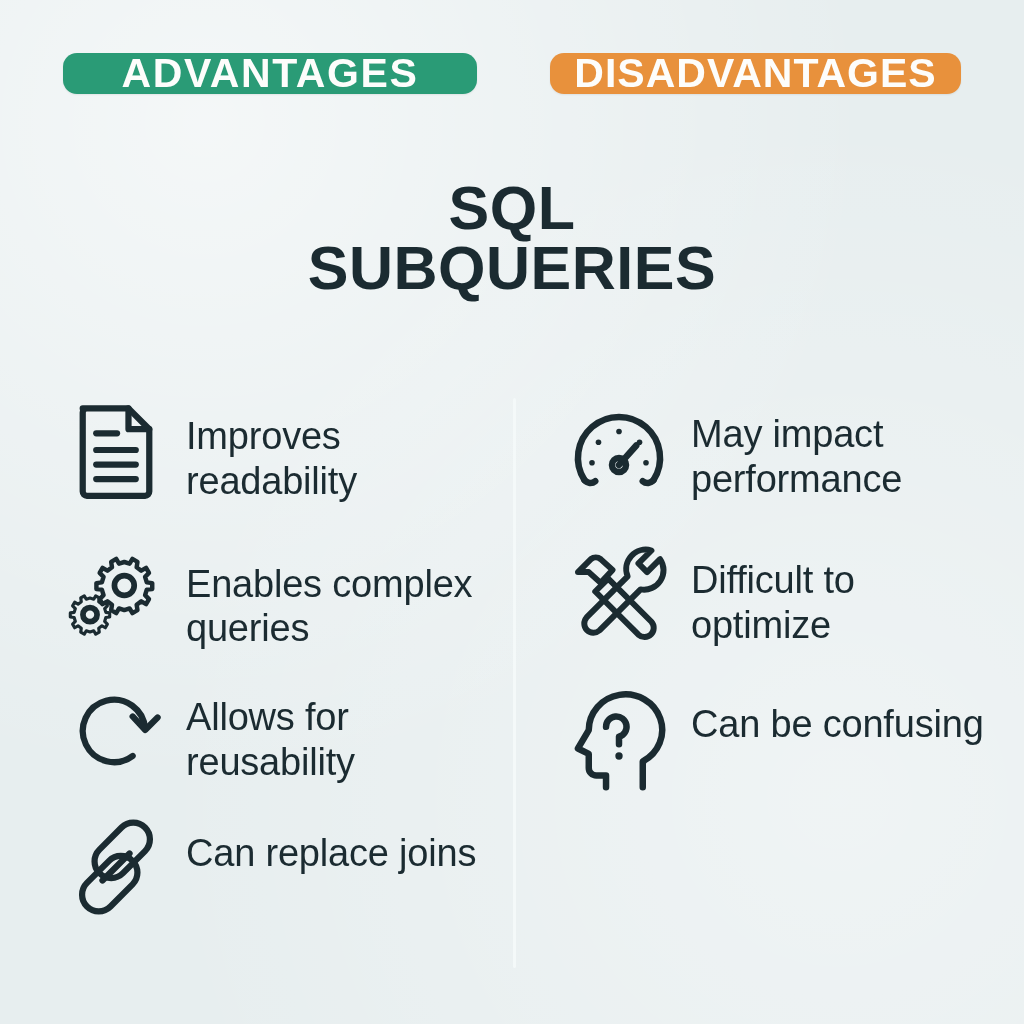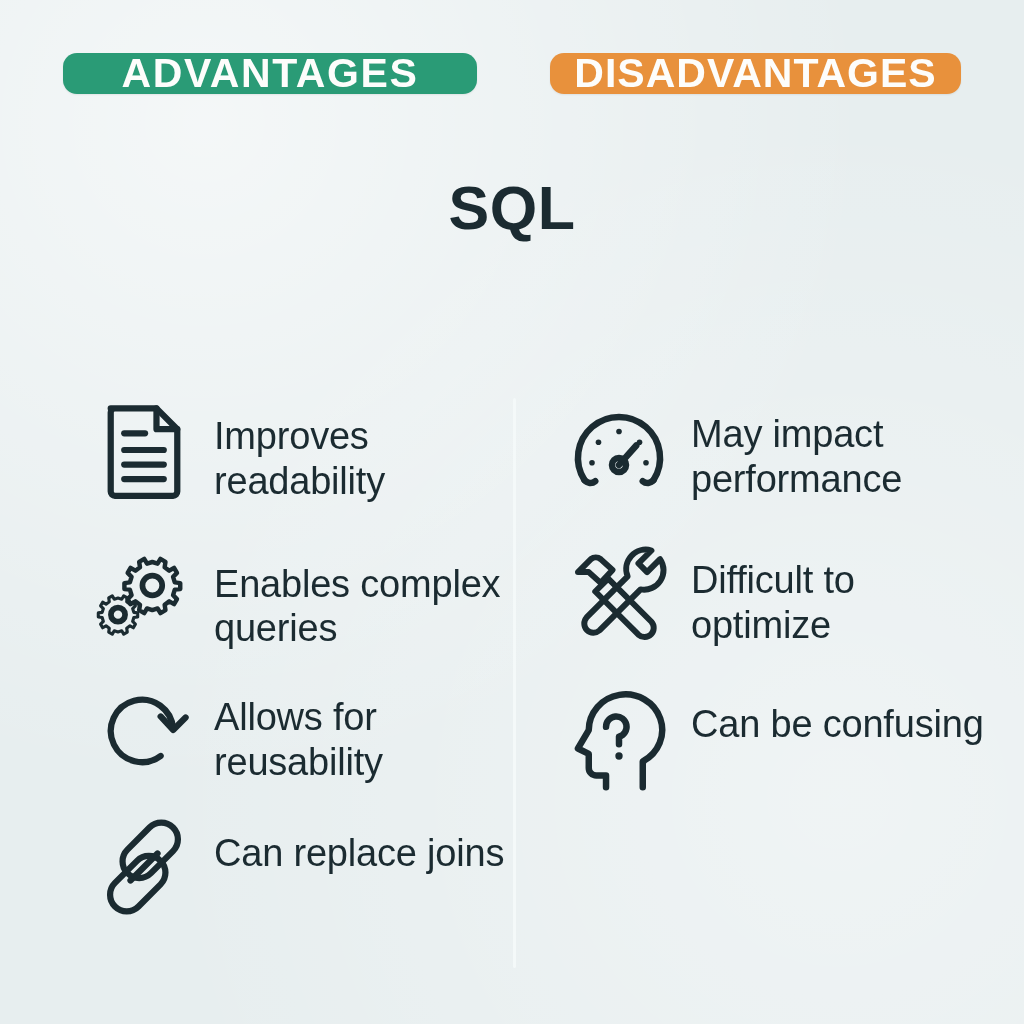--- a/index.html
+++ b/index.html
@@ -91,21 +91,21 @@
     border-radius: 2px;
   }
 
   
   .column {
     position: absolute;
     top: 398px;
     display: flex;
     flex-direction: column;
   }
-  .col-left  { left: 92px;  width: 420px; }
+  .col-left  { left: 64px;  width: 420px; }
   .col-right { left: 565px; width: 420px; }
 
   .feature-item {
     display: flex;
     align-items: flex-start;
     gap: 18px;
   }
   .feature-icon {
     flex: 0 0 auto;
     width: 104px;
@@ -151,20 +151,21 @@
     <div class="badge badge-advantages">
       <span class="badge-label">ADVANTAGES</span>
     </div>
     <div class="badge badge-disadvantages">
       <span class="badge-label">DISADVANTAGES</span>
     </div>
   </div>
 
   <div class="title">
     <span class="title-line">SQL</span>
+    <span class="title-line">SUBQUERIES</span>
   </div>
 
   <div class="divider"></div>
 
   <div class="column col-left">
 
     <div class="feature-item">
       <span class="feature-icon">
         <svg viewBox="0 0 100 100" fill="none" stroke="#1b2b31" stroke-width="6" stroke-linecap="round" stroke-linejoin="round">
           <path d="M18 10 h44 l20 20 v60 a4 4 0 0 1 -4 4 H22 a4 4 0 0 1 -4 -4 V14 a4 4 0 0 1 4 -4 Z"></path>

